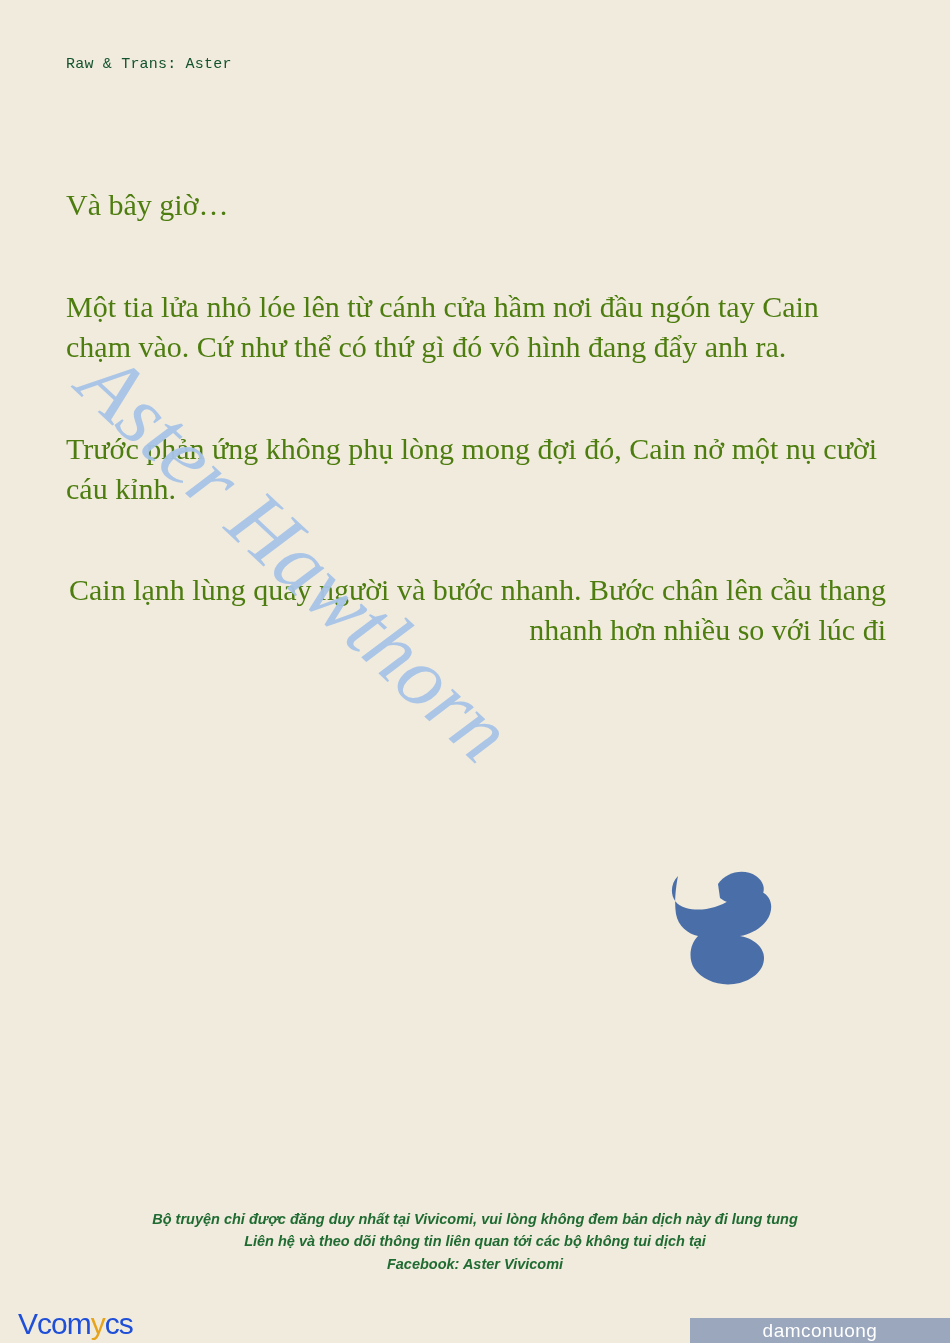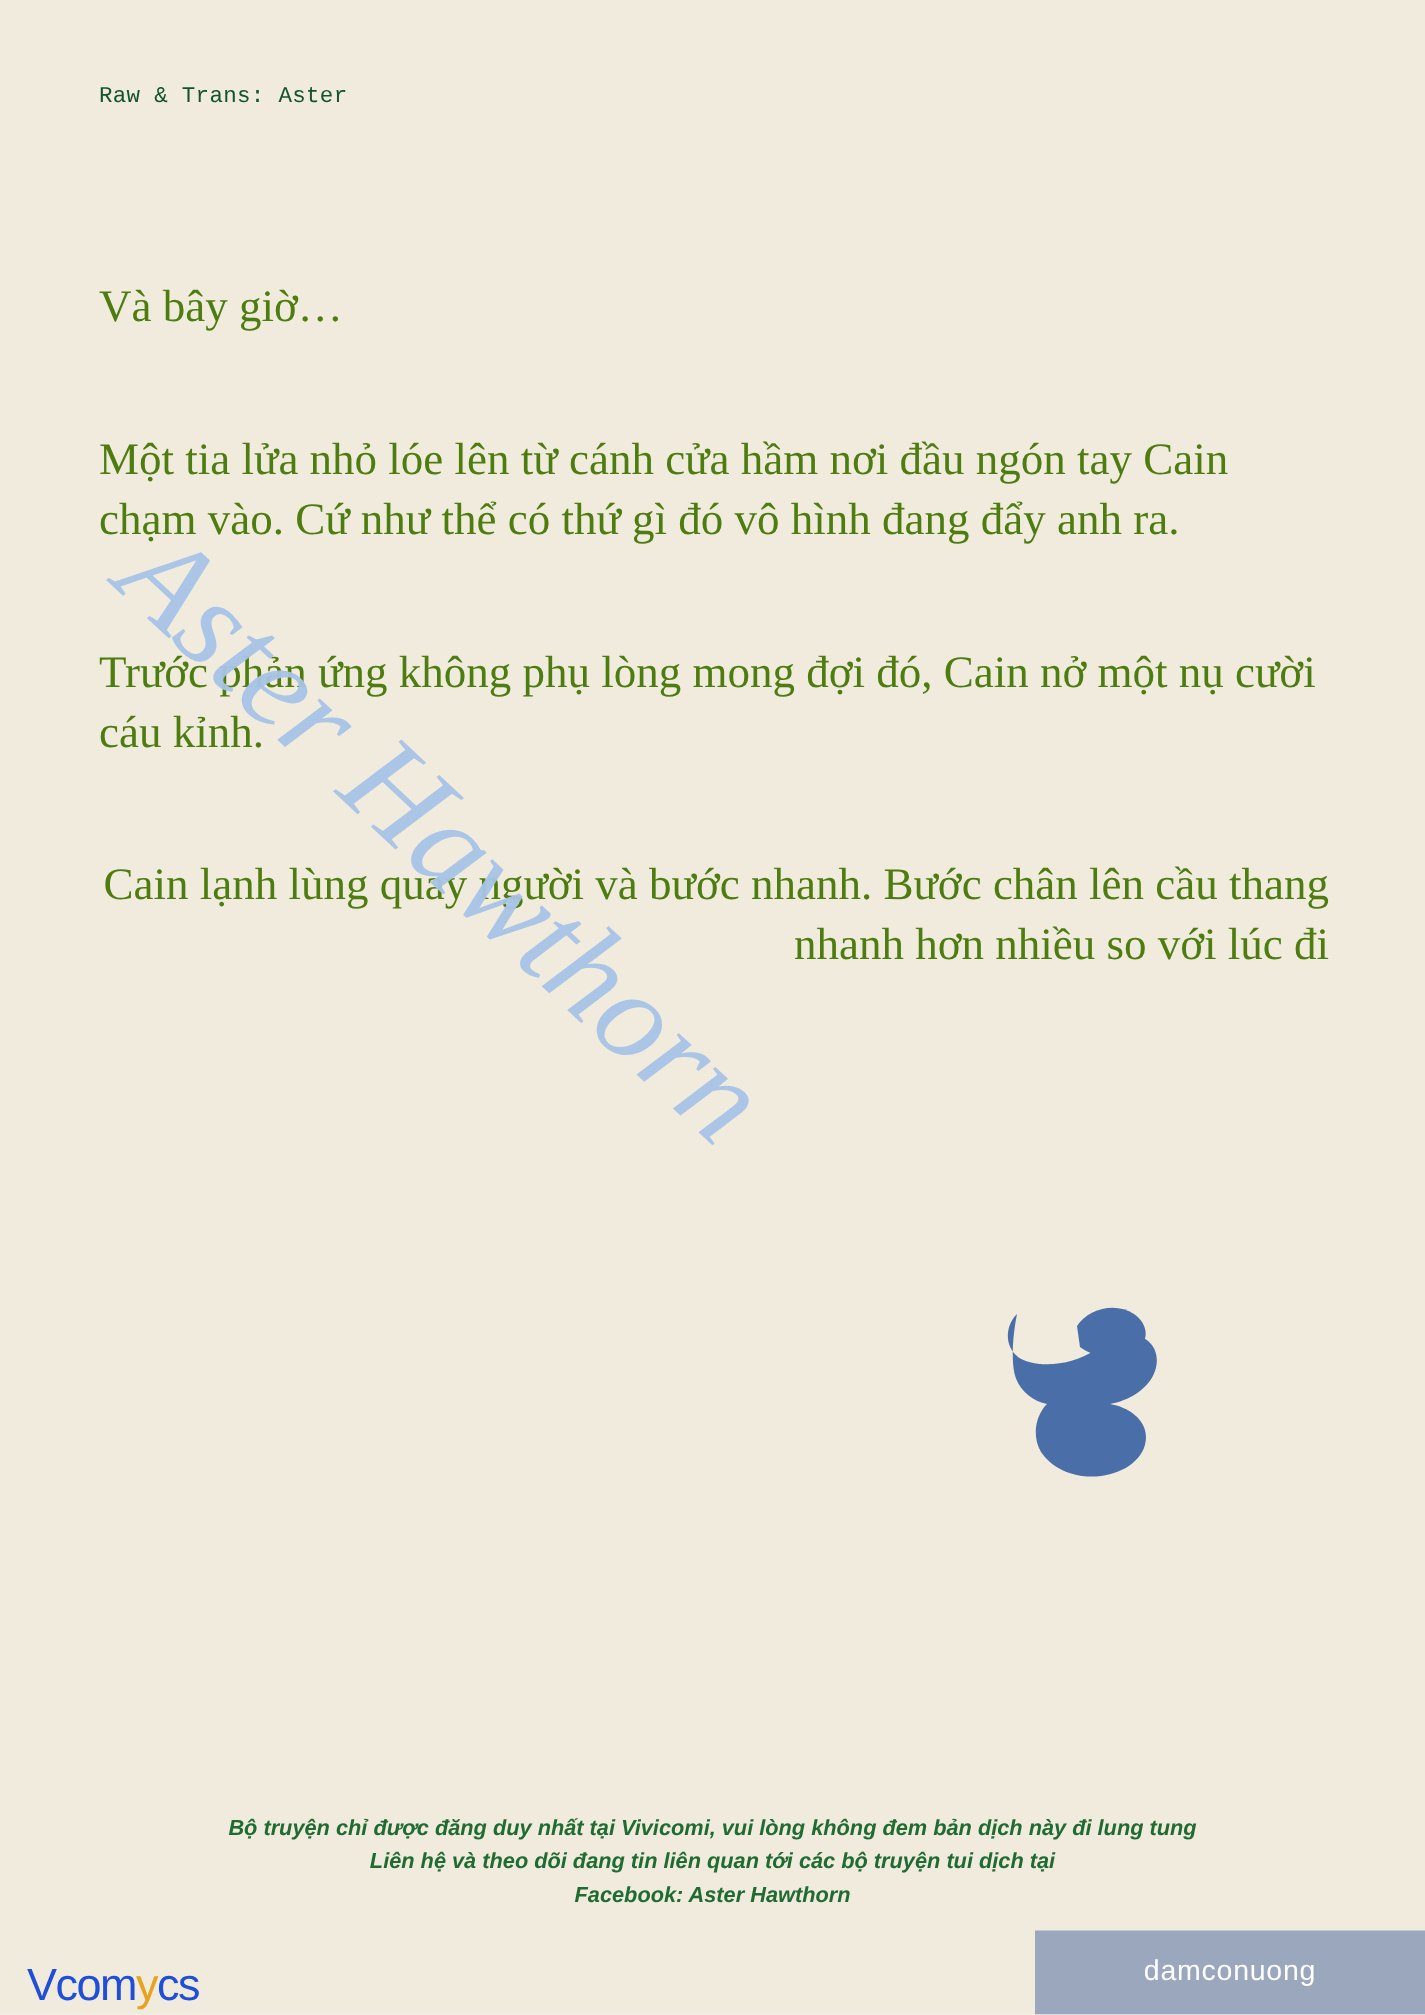--- a/index.html
+++ b/index.html
@@ -118,21 +118,21 @@
   .logo .m { color: #1f4fd8; }
   .logo .y { color: #e6a31b; }
   .logo .c2 { color: #1f4fd8; }
   .logo .s { color: #1f4fd8; }
 
   .tag-right {
     position: absolute;
     right: 0;
     bottom: 0;
     width: 260px;
-    height: 56px;
+    height: 25px;
     background: #9aa7bd;
     display: flex;
     align-items: center;
     justify-content: center;
     margin-left: 11px;
   }
   .tag-right span {
     font-family: "Liberation Sans", sans-serif;
     font-size: 19px;
     color: #ffffff;
@@ -159,22 +159,22 @@
     <svg viewBox="0 0 130 160" width="130" height="160" xmlns="http://www.w3.org/2000/svg">
       <path d="M18 38 C8 48 10 66 26 70 C40 74 58 70 70 62 C78 56 86 50 96 52 C108 54 114 64 110 76
                C106 88 92 96 80 98 C92 100 104 108 104 120 C104 134 90 144 74 146 C58 148 42 142 34 130
                C28 120 30 106 38 98 C28 96 18 88 16 76 C14 64 16 48 18 38 Z" fill="#4a6fa8"></path>
       <path d="M58 46 C66 34 84 30 96 38 C106 45 106 56 98 62 C88 69 70 68 60 60 Z" fill="#4a6fa8"></path>
     </svg>
   </div>
 
   <div class="footer-notice">
     <div>Bộ truyện chỉ được đăng duy nhất tại Vivicomi, vui lòng không đem bản dịch này đi lung tung</div>
-    <div>Liên hệ và theo dõi đang tin liên quan tới các bộ truyện tui dịch tại</div>
-    <div>Facebook: Aster Hawthorn</div>
+    <div>Liên hệ và theo dõi thông tin liên quan tới các bộ không tui dịch tại</div>
+    <div>Facebook: Aster Vivicomi</div>
   </div>
 
   <div class="bottom-bar">
     <div class="logo">
       <span class="v">V</span><span class="c1">c</span><span class="o">o</span><span class="m">m</span><span class="y">y</span><span class="c2">c</span><span class="s">s</span>
     </div>
     <div class="tag-right">
       <span>damconuong</span>
     </div>
   </div>

